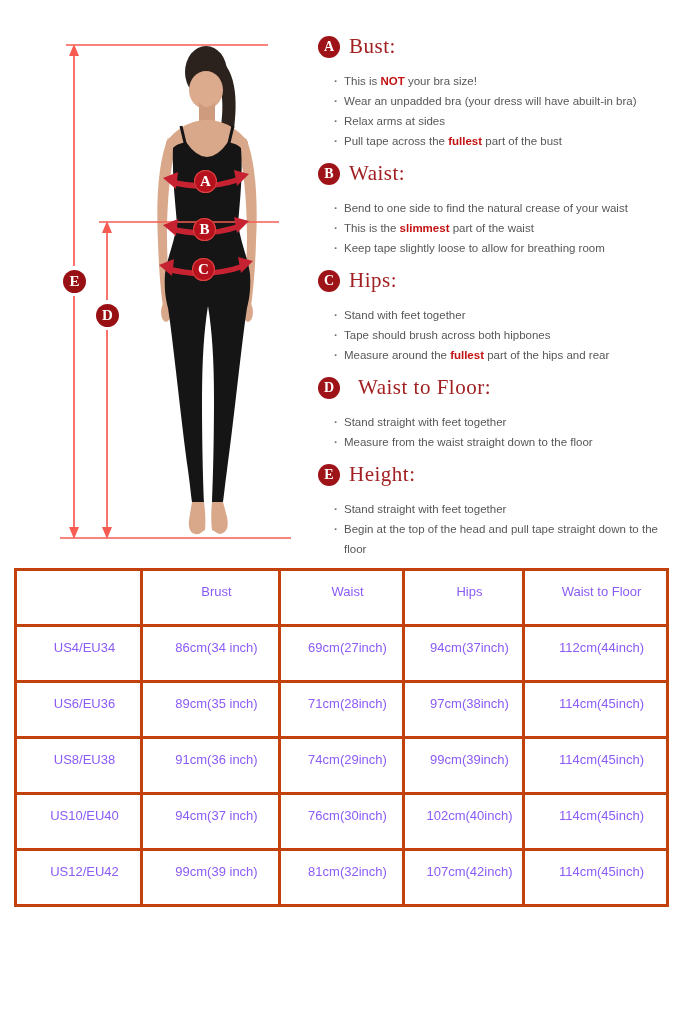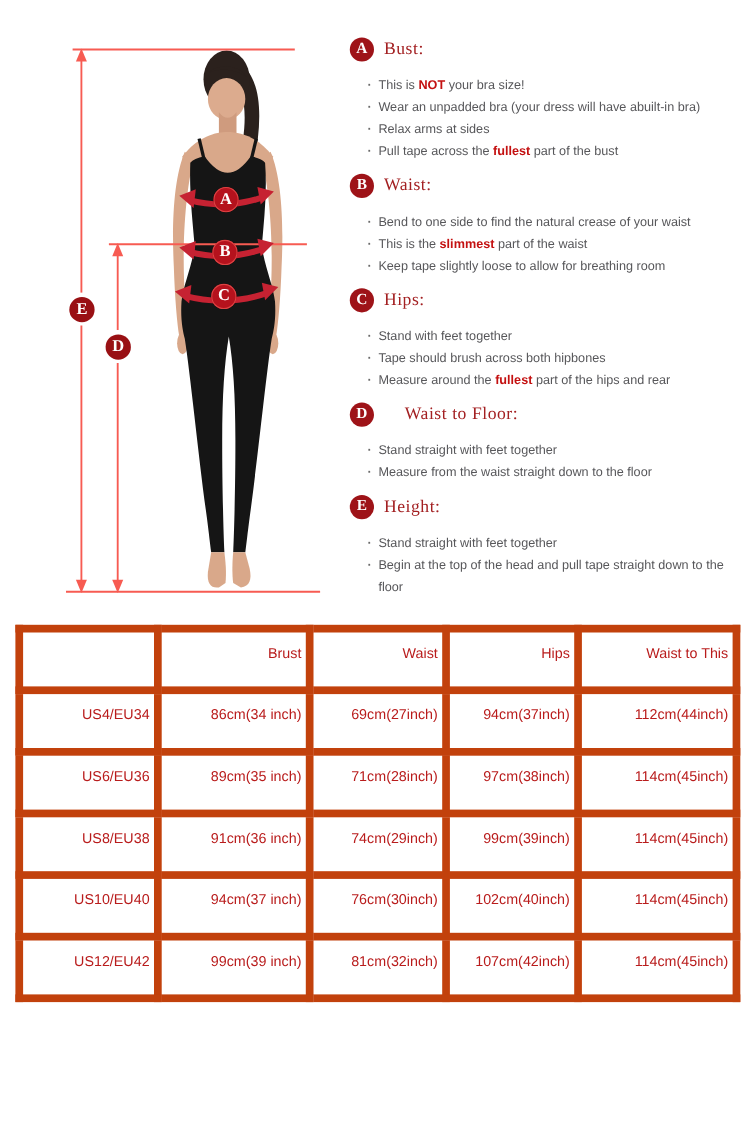--- a/index.html
+++ b/index.html
@@ -27,37 +27,37 @@
   .instructions{position:absolute;left:318px;top:34px;width:352px;}
   .section{margin-bottom:10px;}
   .sec-head{display:flex;align-items:center;margin-bottom:3px;}
   .badge{
     width:22px;height:22px;border-radius:50%;background:#9e1318;color:#fff;
     font-family:"Liberation Serif","DejaVu Serif",serif;font-size:14px;font-weight:bold;
     display:flex;align-items:center;justify-content:center;flex:0 0 22px;line-height:1;
   }
   .sec-title{
     font-family:"Liberation Serif","DejaVu Serif",serif;color:#a32022;
-    font-size:16px;margin-left:9px;letter-spacing:.5px;
-  }
-  .section:nth-child(4) .sec-title{margin-left:28px;}
+    font-size:21px;margin-left:9px;letter-spacing:.5px;
+  }
+  .section:nth-child(4) .sec-title{margin-left:18px;}
   .bullets{list-style:none;margin:12px 0 0 0;padding:0 0 0 16px;width:330px;}
   .bullets li{
     font-size:11.5px;color:#57575a;line-height:20px;position:relative;padding-left:10px;
   }
   .bullets li::before{content:"·";position:absolute;left:0;top:0;color:#6a6a6a;font-weight:bold;}
   .hl{color:#c41111;font-weight:bold;}
   
   .size-table{
     position:absolute;left:14px;top:568px;width:652px;border-collapse:collapse;table-layout:fixed;
   }
   .size-table td,.size-table th{
-    border:7px solid #c2410c;height:56px;box-sizing:border-box;
-    padding:0 4px 12px 16px;text-align:right;vertical-align:middle;
-    font-size:13px;font-weight:normal;color:#b91c1c;white-space:nowrap;overflow:hidden;
+    border:3px solid #c2410c;height:56px;box-sizing:border-box;
+    padding:0 4px 12px 16px;text-align:center;vertical-align:middle;
+    font-size:13px;font-weight:normal;color:#8b5cf6;white-space:nowrap;overflow:hidden;
   }
   .size-table{border-bottom:2px solid #c2c2c2;}
 </style>
 </head>
 <body>
 
 <div class="canvas">
 
   <div class="figure-panel">
     <svg width="320" height="560" viewBox="0 0 320 560">
@@ -210,21 +210,21 @@
         <col style="width:124px">
       <col style="width:120px">
         <col style="width:144px">
     </colgroup>
     <thead>
         <tr>
           <th></th>
           <th>Brust</th>
           <th>Waist</th>
           <th>Hips</th>
-          <th>Waist to This</th>
+          <th>Waist to Floor</th>
         </tr>
       </thead>
     <tbody>
         <tr>
           <td>US4/EU34</td>
           <td>86cm(34 inch)</td>
           <td>69cm(27inch)</td>
           <td>94cm(37inch)</td>
           <td>112cm(44inch)</td>
         </tr>

